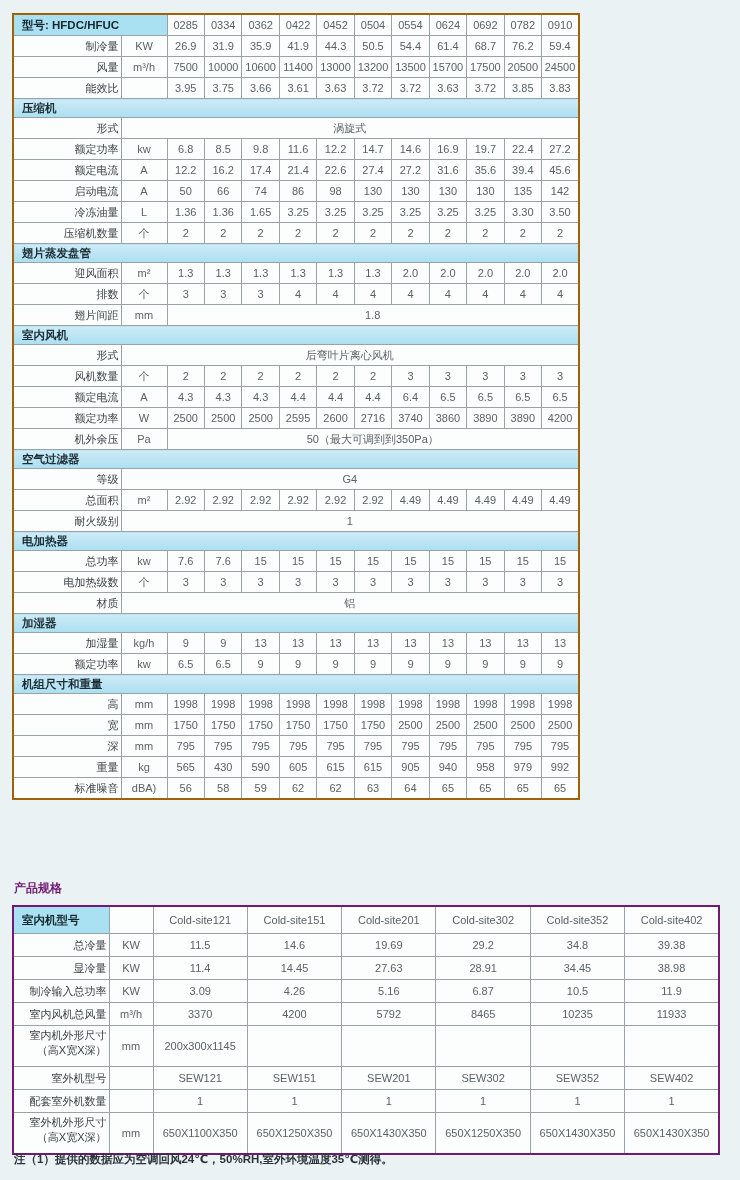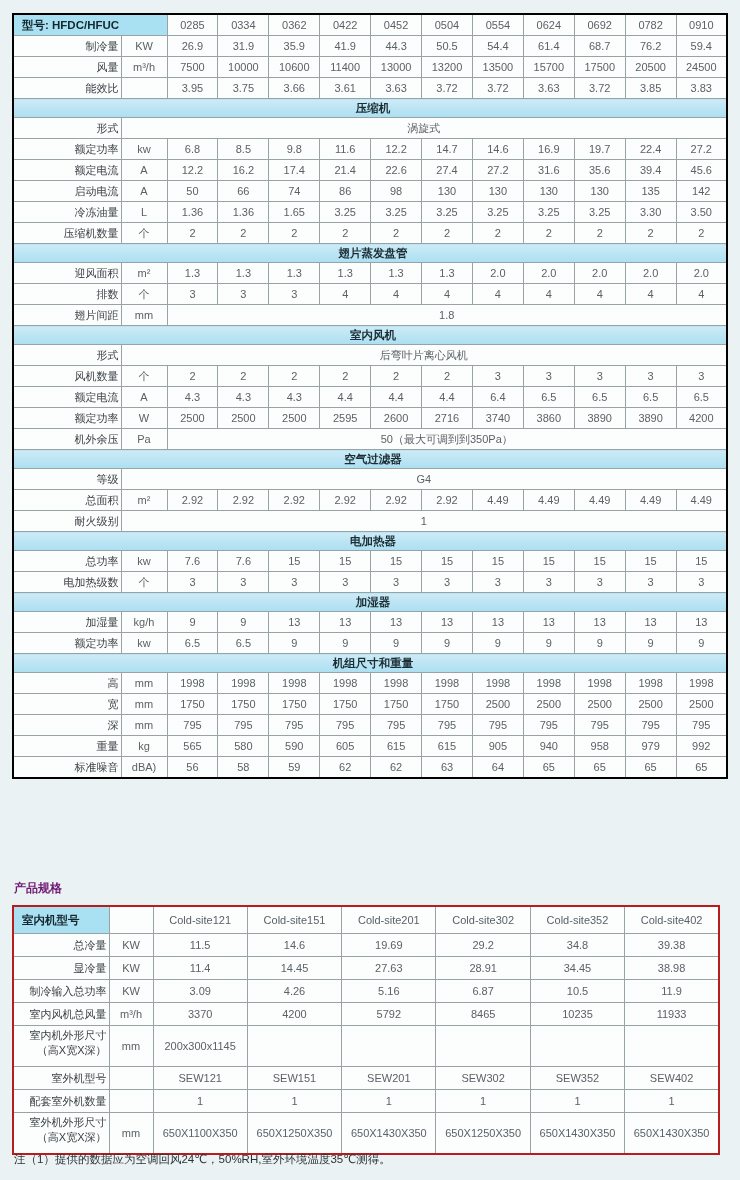--- a/index.html
+++ b/index.html
@@ -6,22 +6,22 @@
   body{
     width:740px;height:1180px;
     background:#ebf2f3;
     font-family:"Liberation Sans","DejaVu Sans",sans-serif;
     color:#3c4448;
     position:relative;
   }
   .page{position:absolute;left:0;top:0;width:740px;height:1180px;overflow:hidden;}
 
   table{border-collapse:collapse;table-layout:fixed;background:#fbfdfd;}
-  .t1{position:absolute;left:12px;top:13px;width:716px;border:2px solid #000000;}
-  .t2{position:absolute;left:12px;top:905px;width:708px;border:2px solid #b91c1c;}
+  .t1{position:absolute;left:12px;top:13px;width:568px;border:2px solid #a16207;}
+  .t2{position:absolute;left:12px;top:905px;width:708px;border:2px solid #701a75;}
 
   td{
     border:1px solid #97a3a7;
     font-size:11px;
     height:20px;
     text-align:center;
     color:#596267;
     padding:0 2px;
     overflow:hidden;
     white-space:nowrap;
@@ -38,38 +38,38 @@
     color:#15272e;
     text-align:left;
     padding-left:8px;
     font-size:11.5px;
   }
   tr.band td{
     background:linear-gradient(#cdeaf6,#abdff1);
     height:18px;
     font-weight:bold;
     color:#1c2e35;
-    text-align:center;
+    text-align:left;
     padding-left:8px;
     font-size:11.5px;
   }
   td.model{color:#596267;}
   .t2 td{height:22px;}
   .t2 tr.hdr td{height:26px;}
   .t2 td.model{font-size:11px;}
   td .l2{display:block;line-height:15px;}
   td.twoline{white-space:normal;line-height:15px;padding-top:2px;padding-bottom:8px;}
 
   .heading2{
     position:absolute;left:14px;top:880px;
     font-size:12px;font-weight:bold;color:#701a75;
   }
   .note{
     position:absolute;left:14px;top:1152px;
-    font-size:11.5px;font-weight:normal;color:#2a3338;
+    font-size:11.5px;font-weight:bold;color:#2a3338;
   }
 </style>
 </head>
 <body>
 
 <div class="page">
 
   <table class="t1">
     <colgroup>
       <col style="width:108px">
@@ -365,20 +365,24 @@
           <td class="val">3</td>
           <td class="val">3</td>
           <td class="val">3</td>
           <td class="val">3</td>
           <td class="val">3</td>
           <td class="val">3</td>
           <td class="val">3</td>
           <td class="val">3</td>
           <td class="val">3</td>
         </tr>
+        <tr>
+          <td class="label">材质</td>
+          <td class="merged" colspan="12">铝</td>
+        </tr>
         <tr class="band">
           <td colspan="13">加湿器</td>
         </tr>
         <tr>
           <td class="label">加湿量</td>
           <td class="unit">kg/h</td>
           <td class="val">9</td>
           <td class="val">9</td>
           <td class="val">13</td>
           <td class="val">13</td>
@@ -450,21 +454,21 @@
           <td class="val">795</td>
           <td class="val">795</td>
           <td class="val">795</td>
           <td class="val">795</td>
           <td class="val">795</td>
         </tr>
         <tr>
           <td class="label">重量</td>
           <td class="unit">kg</td>
           <td class="val">565</td>
-          <td class="val">580</td>
+          <td class="val">430</td>
           <td class="val">590</td>
           <td class="val">605</td>
           <td class="val">615</td>
           <td class="val">615</td>
           <td class="val">905</td>
           <td class="val">940</td>
           <td class="val">958</td>
           <td class="val">979</td>
           <td class="val">992</td>
         </tr>

